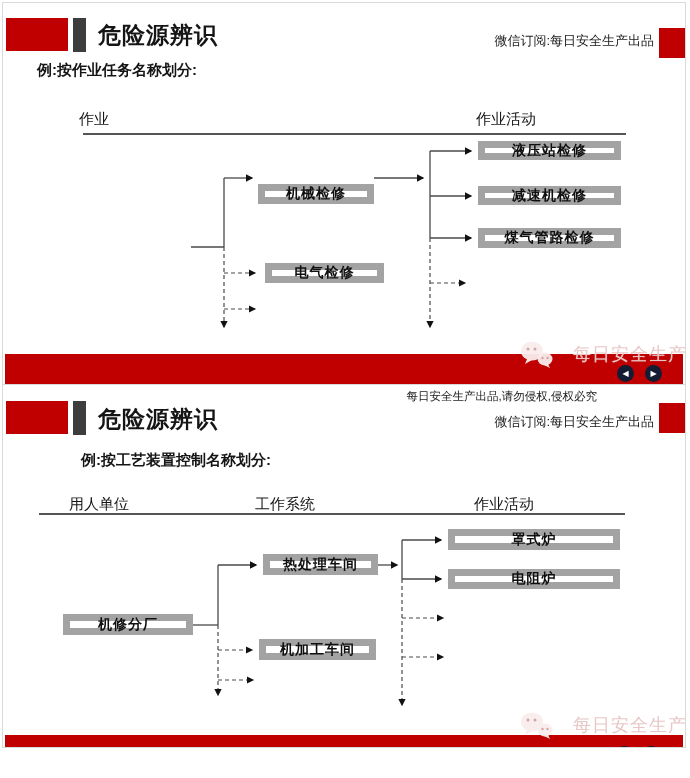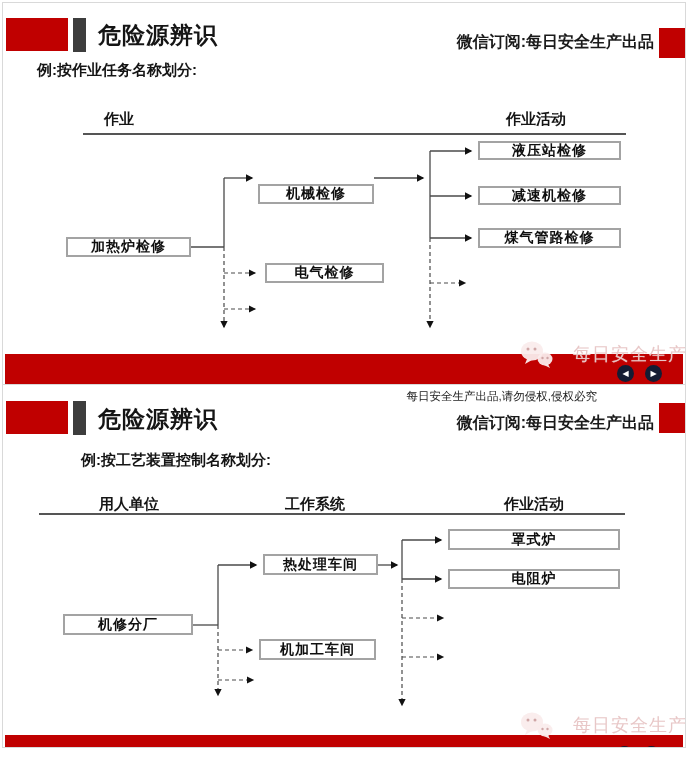--- a/index.html
+++ b/index.html
@@ -4,25 +4,25 @@
 <style>
   html,body{margin:0;padding:0;background:#ffffff;}
   body{width:690px;height:778px;position:relative;font-family:"Liberation Sans","DejaVu Sans",sans-serif;color:#111;}
   .slide{position:absolute;left:2px;width:684px;background:#fff;border:1px solid #d9d9d9;box-sizing:border-box;overflow:hidden;}
   #slide1{top:2px;height:387px;}
   #slide2{top:384px;height:364px;}
   .accent-left{position:absolute;left:3px;width:62px;height:33px;background:#c00000;}
   .accent-bar{position:absolute;left:70px;width:13px;height:34px;background:#3d3d3d;}
   .accent-right{position:absolute;right:0;width:26px;height:30px;background:#c00000;}
   .slide-title{position:absolute;left:95px;font-size:23px;font-weight:900;color:#151515;letter-spacing:1px;white-space:nowrap;}
-  .subscribe{position:absolute;right:31px;font-size:16px;font-weight:700;color:#1a1a1a;white-space:nowrap;margin-left:12px;}
+  .subscribe{position:absolute;right:31px;font-size:13px;font-weight:400;color:#1a1a1a;white-space:nowrap;margin-left:12px;}
   .copyright{position:absolute;right:88px;top:4px;font-size:11.5px;color:#222;white-space:nowrap;}
   .caption{position:absolute;left:34px;font-size:15px;font-weight:700;color:#151515;white-space:nowrap;}
-  .colhead{position:absolute;font-size:15px;font-weight:700;color:#151515;text-align:center;}
-  .box{position:absolute;border:2px solid #a3a3a3;background:#fff;display:flex;align-items:center;justify-content:center;font-weight:700;font-size:14px;color:#0f0f0f;box-sizing:border-box;white-space:nowrap;letter-spacing:1px;}
+  .colhead{position:absolute;font-size:15px;font-weight:400;color:#151515;}
+  .box{position:absolute;border:7px solid #a3a3a3;background:#fff;display:flex;align-items:center;justify-content:center;font-weight:700;font-size:14px;color:#0f0f0f;box-sizing:border-box;white-space:nowrap;letter-spacing:1px;}
   .lines{position:absolute;left:0;top:0;pointer-events:none;}
   .footer-bar{position:absolute;left:2px;right:2px;height:32px;background:#c00000;}
   .watermark{position:absolute;display:flex;align-items:center;gap:20px;}
   .watermark-text{font-size:18px;letter-spacing:1px;color:rgba(232,198,198,0.98);text-shadow:0 0 1px rgba(255,255,255,0.6);white-space:nowrap;}
   .navbtn{position:absolute;width:17px;height:17px;border-radius:50%;background:#141c33;color:#fff;display:flex;align-items:center;justify-content:center;font-size:8px;line-height:1;cursor:pointer;}
 </style>
 </head>
 <body>
 
 <div class="slide" id="slide1">
@@ -57,21 +57,20 @@
     </g>
     <g stroke="#4a4a4a" stroke-width="1.2" fill="none" stroke-dasharray="4,3">
       <path d="M221,244 V324" marker-end="url(#ah1)"></path>
       <path d="M221,270 H252" marker-end="url(#ah1)"></path>
       <path d="M221,306 H252" marker-end="url(#ah1)"></path>
       <path d="M427,235 V324" marker-end="url(#ah1)"></path>
       <path d="M427,280 H462" marker-end="url(#ah1)"></path>
     </g>
   </svg>
 
-  <div class="box" style="left:63px;top:234px;width:125px;height:20px;">加热炉检修</div>
   <div class="box" style="left:255px;top:165px;width:116px;height:20px;margin-top:16px;">机械检修</div>
   <div class="box" style="left:262px;top:260px;width:119px;height:20px;">电气检修</div>
   <div class="box" style="left:475px;top:138px;width:143px;height:19px;">液压站检修</div>
   <div class="box" style="left:475px;top:183px;width:143px;height:19px;">减速机检修</div>
   <div class="box" style="left:475px;top:225px;width:143px;height:20px;">煤气管路检修</div>
 
   <div class="footer-bar" style="top:351px;"></div>
 
   <div class="watermark" style="left:516px;top:336px;">
     <svg width="34" height="30" viewBox="0 0 34 30">

